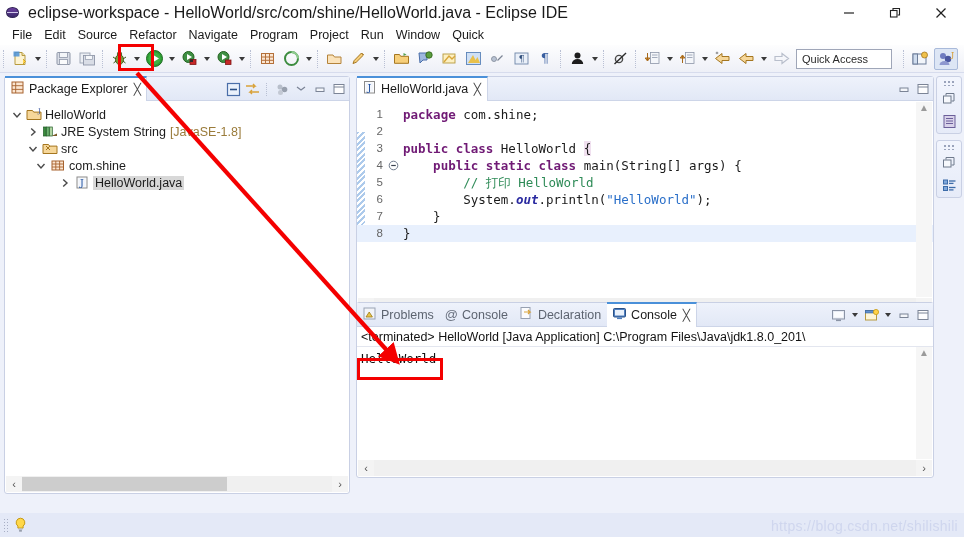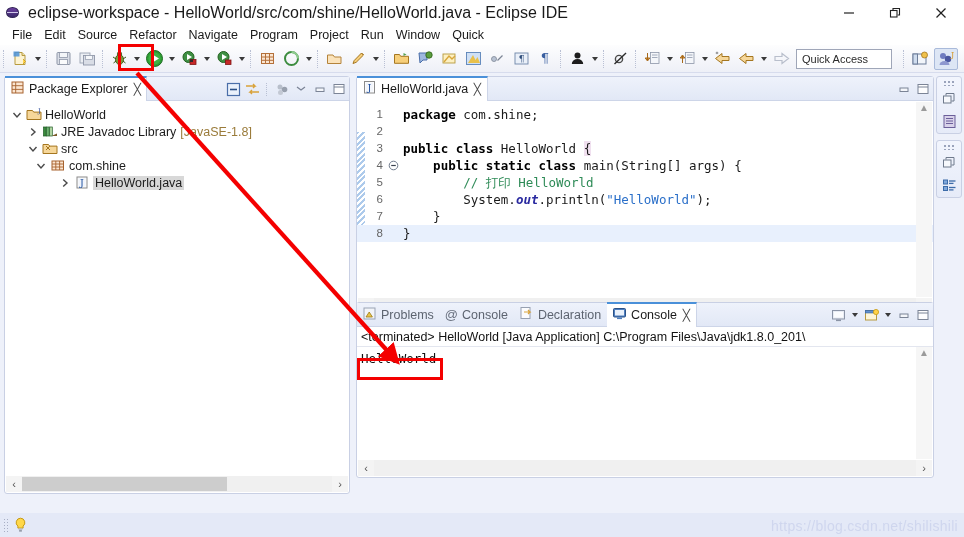--- a/index.html
+++ b/index.html
@@ -211,21 +211,21 @@
   .lno {
     width: 30px; text-align: right; padding-right: 4px;
     color: #666; font-size: 11.5px; flex: none;
     font-family: "Liberation Sans", sans-serif;
   }
   .foldmark {
     width: 12px; flex: none; display: flex;
     align-items: center; justify-content: center;
   }
   .ctext { padding-left: 4px; }
-  .kw { color: #000000; font-weight: bold; }
+  .kw { color: #701a75; font-weight: bold; }
   .plain { color: #1a1a1a; }
   .cmt { color: #2e8b57; }
   .str { color: #2a6fc9; }
   .fld { color: #2a2aa0; font-style: italic; font-weight: bold; }
   .brkt { color: #1a1a1a; background: #f0e0ef; }
 
   .vscroll {
     position: absolute; right: 1px; top: 25px; bottom: 18px; width: 16px;
     background: #f6f6f6;
     display: flex; flex-direction: column; align-items: center;
@@ -669,21 +669,21 @@
             </svg>
         </span>
         <span class="tree-icon">
           <svg width="16" height="15" viewBox="0 0 16 15">
             <rect x="1.5" y="3" width="2.6" height="9" fill="#3c8c3f" stroke="#1f5a24" stroke-width=".7"></rect>
             <rect x="4.6" y="3" width="2.6" height="9" fill="#6db26f" stroke="#1f5a24" stroke-width=".7"></rect>
             <rect x="7.7" y="3" width="2.6" height="9" fill="#b7daa8" stroke="#1f5a24" stroke-width=".7"></rect>
             <path d="M10.5 11.5 l4.5-2 v2.5 h-4.5z" fill="#7a5a2a"></path>
           </svg>
         </span>
-        <span class="tree-label">JRE Javadoc Library</span>
+        <span class="tree-label">JRE System String</span>
         <span class="tree-dim" style="margin-left:4px">[JavaSE-1.8]</span>
       </div>
 
       <div class="tree-row" style="padding-left:20px">
         <span class="twisty">
           <svg width="10" height="10" viewBox="0 0 10 10">
               <path d="M1.5 3 L5 7 L8.5 3" fill="none" stroke="#4a4a4a" stroke-width="1.4"></path>
             </svg>
         </span>
         <span class="tree-icon">

